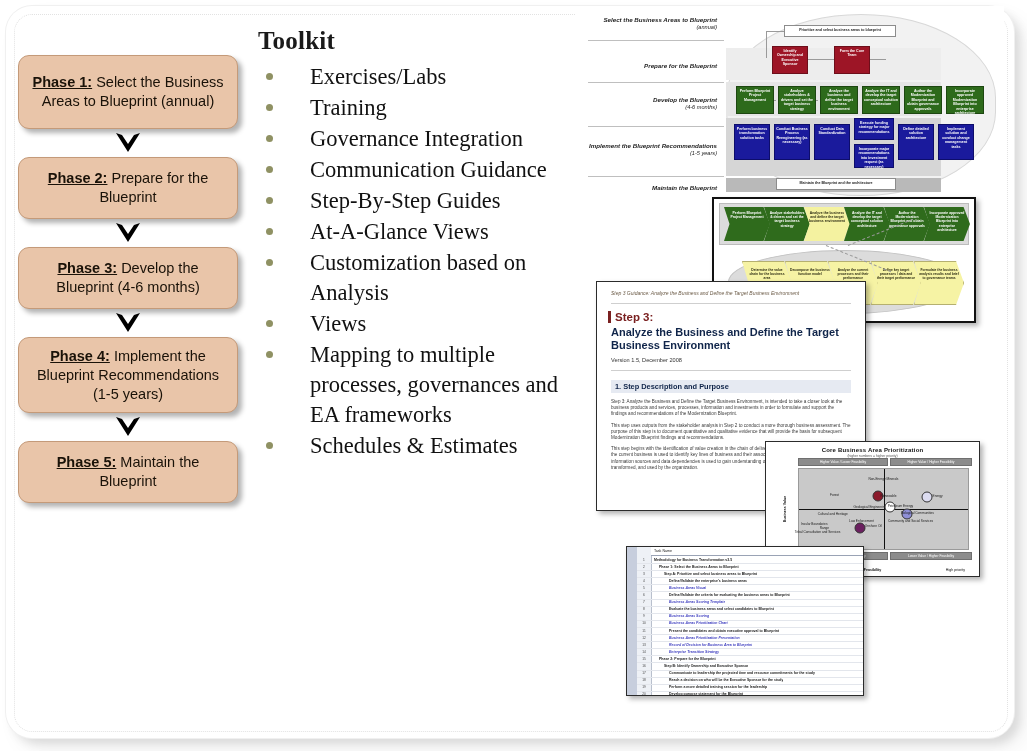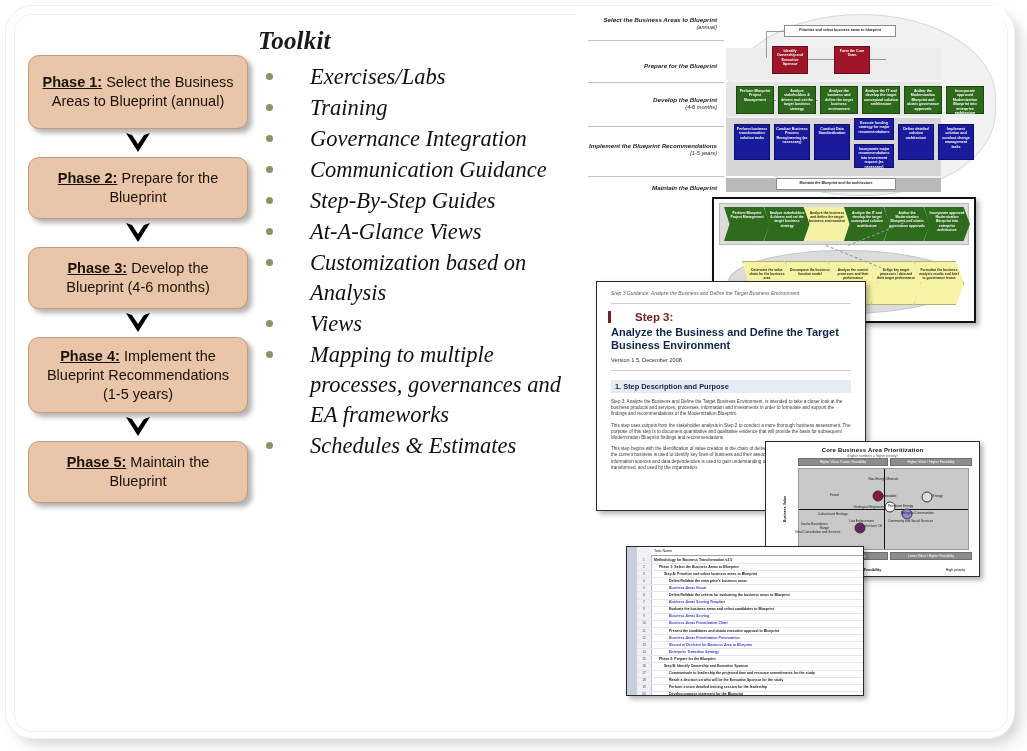--- a/index.html
+++ b/index.html
@@ -10,33 +10,33 @@
 
   
   #shadow-ring{position:absolute;left:6px;top:6px;width:1008px;height:732px;
        border-radius:26px;background:#ffffff;
        box-shadow:0 0 0 1px #f0f0f0, 6px 6px 10px rgba(0,0,0,.10),
                   12px 12px 22px rgba(0,0,0,.06);}
   #slide-border{position:absolute;left:14px;top:14px;width:992px;height:716px;
        border:1px dotted #e2e2e2;border-radius:18px;}
 
   
-  #flow{position:absolute;left:28px;top:55px;width:230px;}
+  #flow{position:absolute;left:18px;top:55px;width:230px;}
   .phase{position:relative;box-sizing:border-box;width:220px;
          background:#e9c5a9;border:1px solid #c49a79;border-radius:11px;
          box-shadow:4px 4px 5px rgba(0,0,0,.30);
          text-align:center;font-family:"Liberation Sans",sans-serif;
          font-size:14.5px;line-height:19px;color:#1a1208;
          display:flex;align-items:center;justify-content:center;padding:6px 9px;}
   .phase .lbl{font-weight:bold;text-decoration:underline;}
   .arrow{width:220px;height:28px;display:flex;align-items:center;justify-content:center;}
   .arrow svg{display:block;}
 
   
-  #toolkit{position:absolute;left:258px;top:27px;width:330px;font-style:italic;}
+  #toolkit{position:absolute;left:258px;top:27px;width:330px;}
   #toolkit h1{margin:0 0 7px 0;font-family:"Liberation Serif",serif;
        font-size:25px;font-weight:bold;color:#1a1a1a;letter-spacing:.2px;}
   .blist{list-style:none;margin:0;padding:0;}
   .bitem{display:flex;align-items:flex-start;margin:0 0 1px 0;}
   .bullet{flex:0 0 auto;width:7px;height:7px;border-radius:50%;
        background:#8f9163;margin:11px 37px 0 8px;}
   .btext{font-family:"Liberation Serif",serif;font-size:22.5px;
        line-height:30px;color:#111;}
 
   
@@ -80,21 +80,21 @@
      font-size:3.3px;line-height:4px;text-align:center;color:#2a2a12;
      font-weight:bold;padding:6px 4px;box-sizing:border-box;overflow:hidden;}
   .dash{position:absolute;border-top:1px dashed #9a9a9a;}
 
   
   #th-doc{left:596px;top:281px;width:268px;height:228px;}
   #th-doc .dhead{font-size:5px;color:#6b5a46;font-style:italic;
      padding:8px 14px 5px 14px;}
   #th-doc .hr{height:1px;background:#cfcfcf;margin:2px 14px 7px 14px;}
   #th-doc .stepno{font-size:11.5px;font-weight:bold;color:#7a2020;
-     padding:0 24px;border-left:3px solid #7a2020;margin-left:11px;}
+     padding:0 4px;border-left:3px solid #7a2020;margin-left:11px;}
   #th-doc .dtitle{font-size:11px;font-weight:bold;color:#10254a;
      padding:3px 14px 0 14px;line-height:13px;}
   #th-doc .dver{font-size:5.6px;color:#333;padding:5px 14px 0 14px;}
   #th-doc .sechead{font-size:7.4px;font-weight:bold;color:#10254a;
      background:#e6eaf2;margin:9px 14px 6px 14px;padding:2px 4px;}
   #th-doc p{font-size:4.6px;line-height:6.2px;color:#3a3a3a;
      margin:0 14px 5px 14px;text-align:left;}
 
   
   #th-chart{left:765px;top:441px;width:213px;height:134px;}

